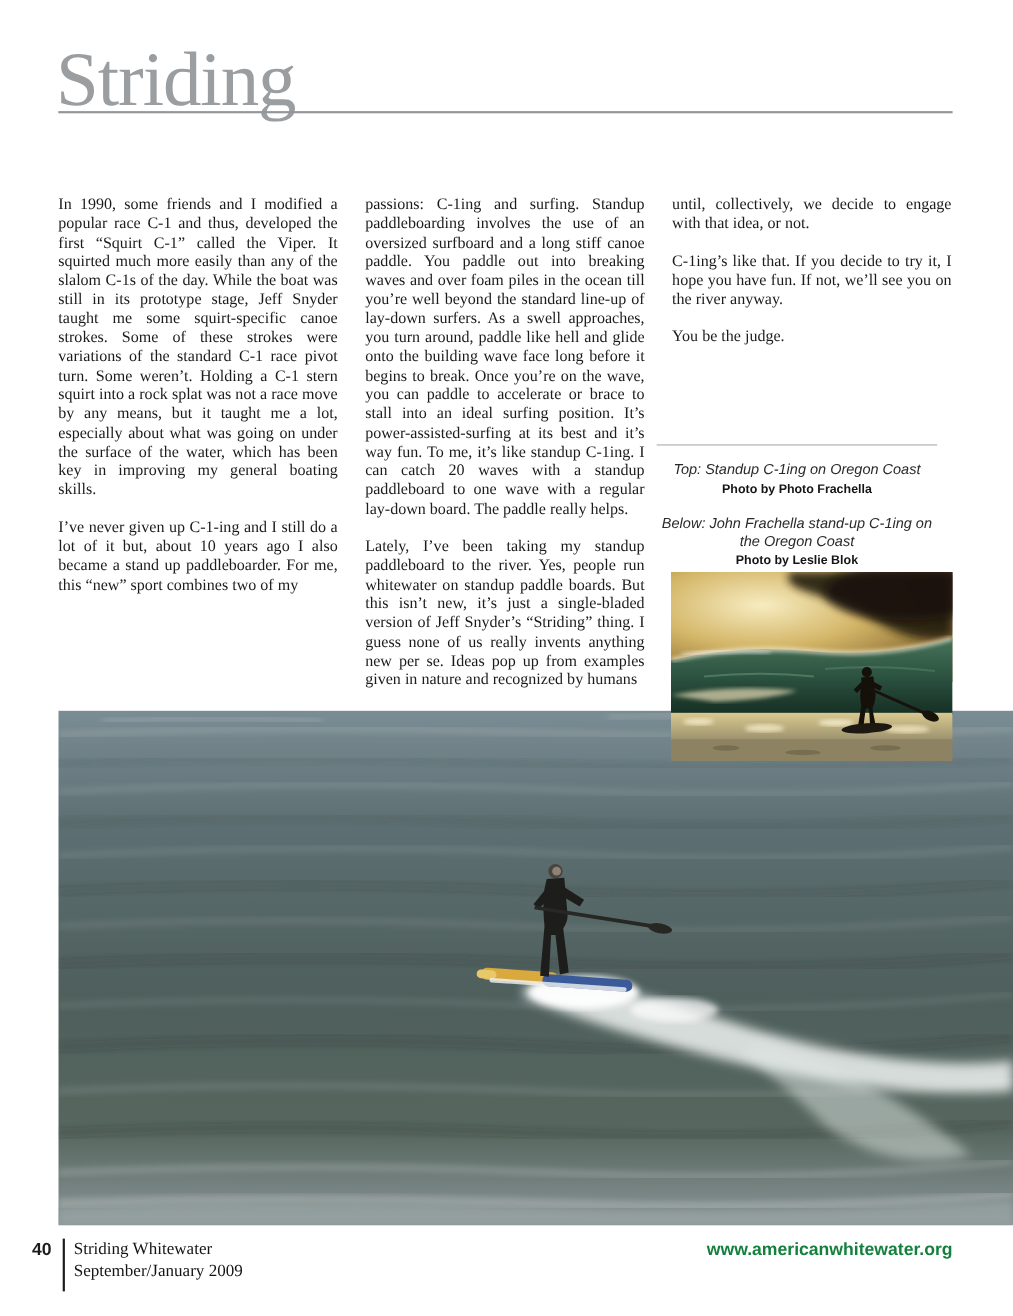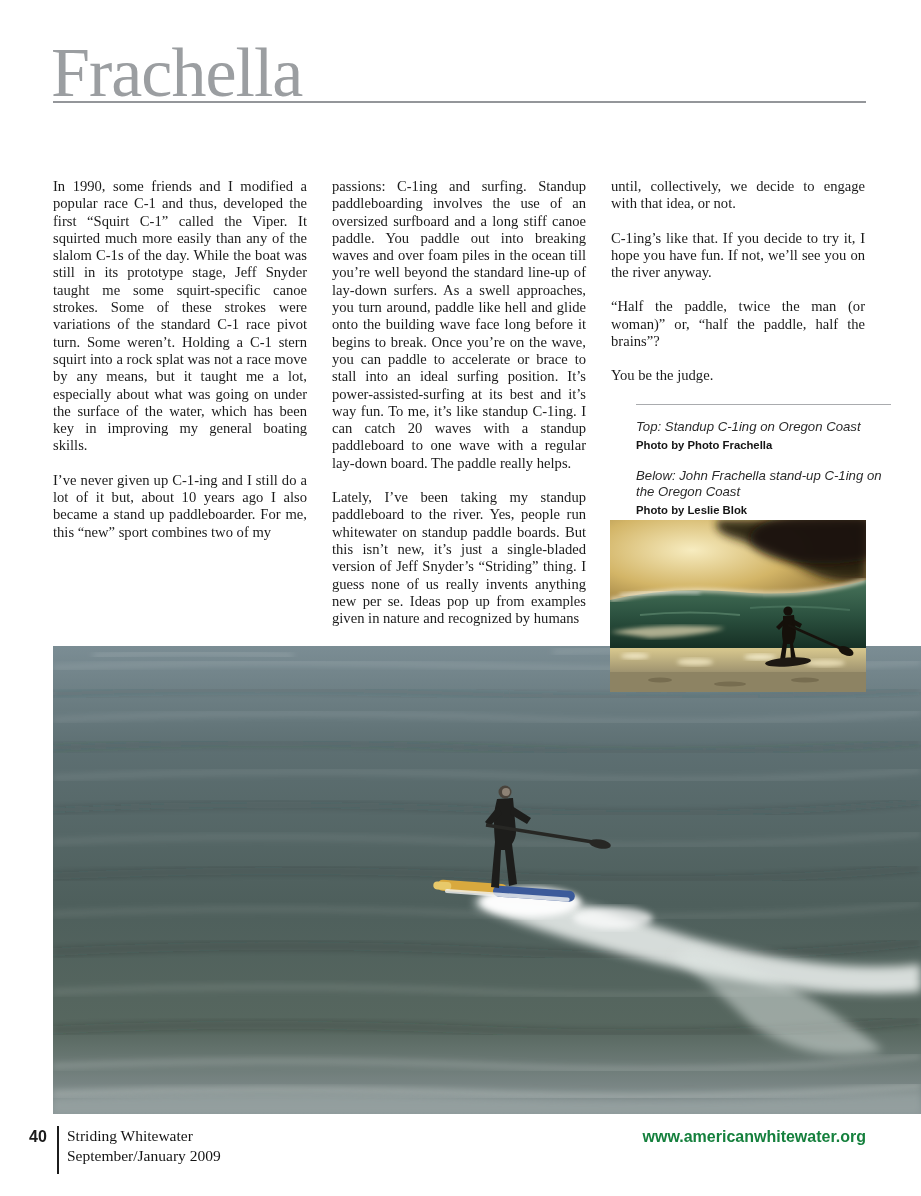--- a/index.html
+++ b/index.html
@@ -26,22 +26,22 @@
   .col{
     position:absolute;top:178px;width:254px;
     font-size:14.6px;line-height:17.3px;text-align:justify;
   }
   .col p{margin:0 0 17px 0;}
   .col-1{left:53px;}
   .col-2{left:332px;}
   .col-3{left:611px;}
   
   .caption-block{
-    position:absolute;left:636px;top:404px;width:255px;
-    text-align:left;
+    position:absolute;left:597px;top:404px;width:255px;
+    text-align:center;
     font-family:"Liberation Sans", sans-serif;
   }
   .caption-rule{border:0;border-top:1px solid #a9abae;margin:0 0 14px 0;}
   .caption{
     font-style:italic;font-size:13.2px;line-height:16.5px;color:#2a2a2a;
     margin:0 0 2px 0;
   }
   .credit{
     font-weight:bold;font-size:11.3px;line-height:14px;color:#151515;
     margin:0 0 16px 0;
@@ -75,37 +75,36 @@
     position:absolute;right:55px;top:4px;
     font-family:"Liberation Sans", sans-serif;font-weight:bold;
     font-size:16px;color:#15803d;
   }
 </style>
 </head>
 <body>
 
 <div class="page">
 
-  <div class="masthead-title">Frachella</div>
+  <div class="masthead-title">Striding</div>
   <div class="masthead-rule"></div>
 
   <div class="col col-1">
     <p>In 1990, some friends and I modified a popular race C-1 and thus, developed the first “Squirt C-1” called the Viper. It squirted much more easily than any of the slalom C-1s of the day. While the boat was still in its prototype stage, Jeff Snyder taught me some squirt-specific canoe strokes. Some of these strokes were variations of the standard C-1 race pivot turn. Some weren’t. Holding a C-1 stern squirt into a rock splat was not a race move by any means, but it taught me a lot, especially about what was going on under the surface of the water, which has been key in improving my general boating skills.</p>
     <p>I’ve never given up C-1-ing and I still do a lot of it but, about 10 years ago I also became a stand up paddleboarder. For me, this “new” sport combines two of my</p>
   </div>
 
   <div class="col col-2">
     <p>passions: C-1ing and surfing. Standup paddleboarding involves the use of an oversized surfboard and a long stiff canoe paddle. You paddle out into breaking waves and over foam piles in the ocean till you’re well beyond the standard line-up of lay-down surfers. As a swell approaches, you turn around, paddle like hell and glide onto the building wave face long before it begins to break. Once you’re on the wave, you can paddle to accelerate or brace to stall into an ideal surfing position. It’s power-assisted-surfing at its best and it’s way fun. To me, it’s like standup C-1ing. I can catch 20 waves with a standup paddleboard to one wave with a regular lay-down board. The paddle really helps.</p>
     <p>Lately, I’ve been taking my standup paddleboard to the river. Yes, people run whitewater on standup paddle boards. But this isn’t new, it’s just a single-bladed version of Jeff Snyder’s “Striding” thing. I guess none of us really invents anything new per se. Ideas pop up from examples given in nature and recognized by humans</p>
   </div>
 
   <div class="col col-3">
     <p>until, collectively, we decide to engage with that idea, or not.</p>
     <p>C-1ing’s like that. If you decide to try it, I hope you have fun. If not, we’ll see you on the river anyway.</p>
-    <p>“Half the paddle, twice the man (or woman)” or, “half the paddle, half the brains”?</p>
     <p>You be the judge.</p>
   </div>
 
   <div class="caption-block">
     <hr class="caption-rule">
     <p class="caption">Top: Standup C-1ing on Oregon Coast</p>
     <p class="credit">Photo by Photo Frachella</p>
     <p class="caption">Below: John Frachella stand-up C-1ing on the Oregon Coast</p>
     <p class="credit" style="margin-bottom:0">Photo by Leslie Blok</p>
   </div>

